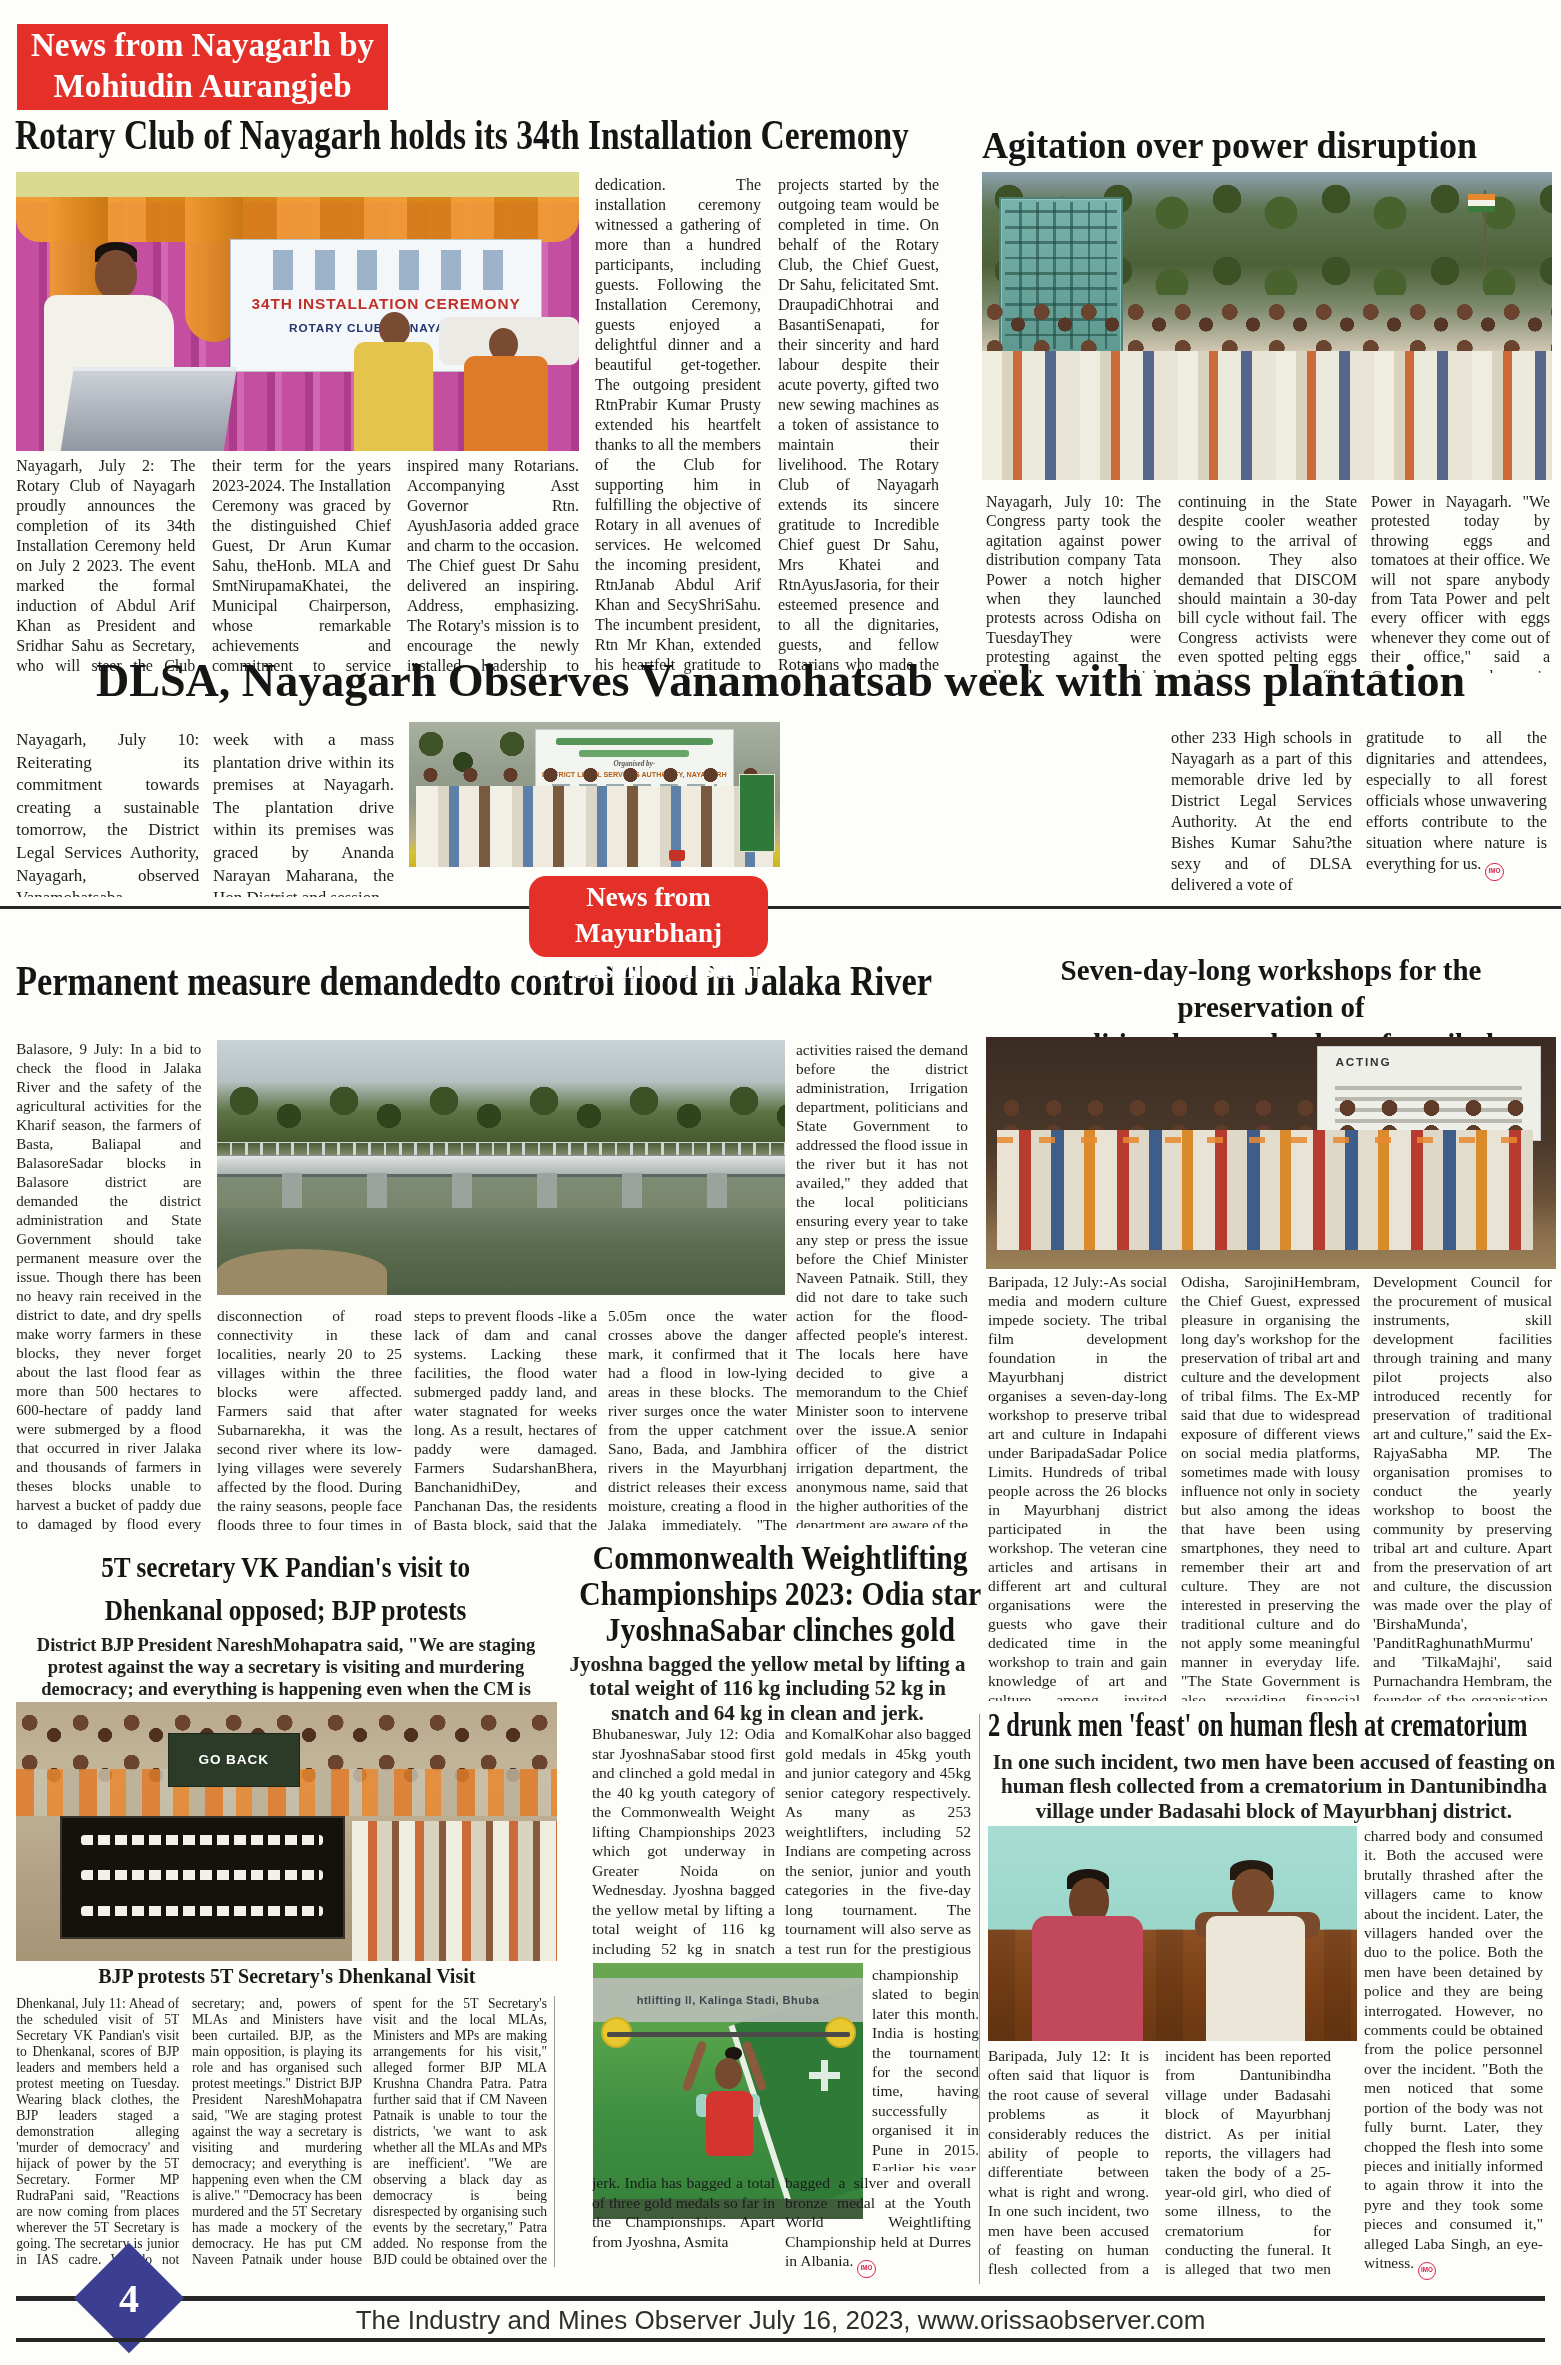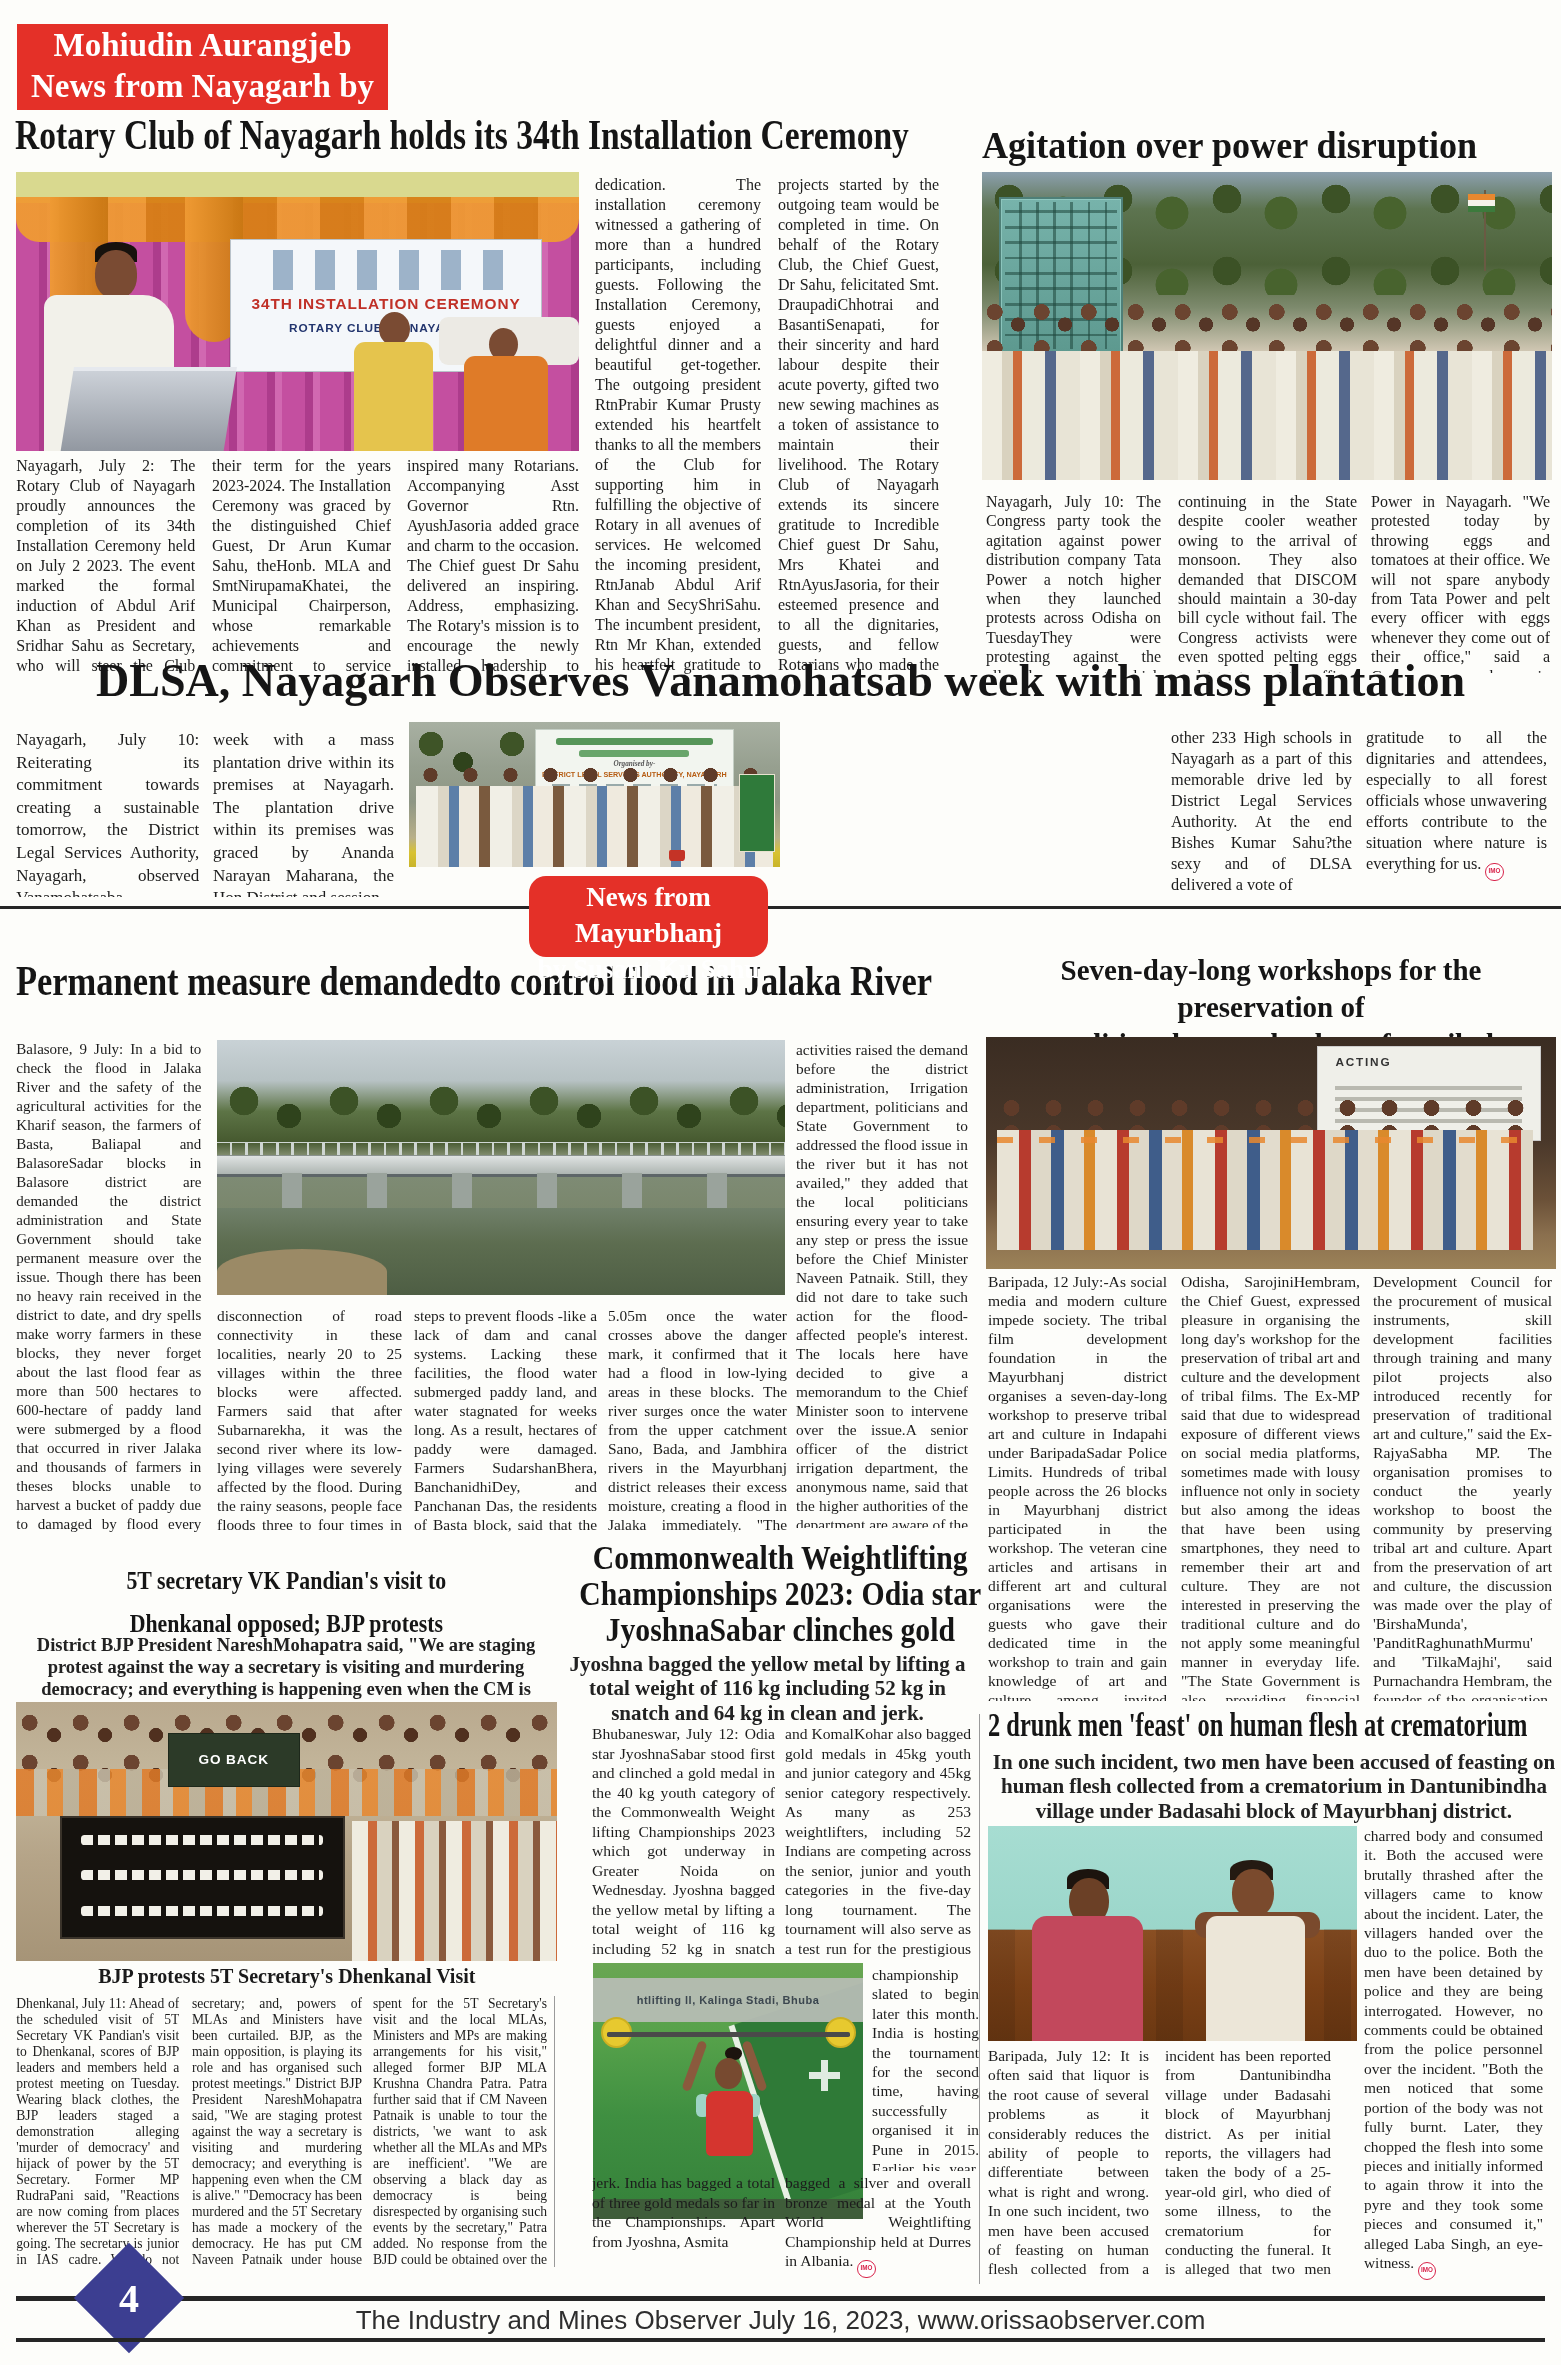--- a/index.html
+++ b/index.html
@@ -127,22 +127,22 @@
                 transform:rotate(-45deg);color:#fff;font:bold 40px "Liberation Serif",serif;}
   .footer-text{position:absolute;left:0;top:2305px;width:1561px;text-align:center;
                font:26px "Liberation Sans",sans-serif;color:#2e2e2e;}
 </style>
 </head>
 <body>
 
 <div id="page">
 
   <div class="tag" style="left:17px;top:23.5px;width:371px;height:85px;font-size:33px;line-height:41px;padding-top:1.8px;">
+    <div>News from Nayagarh by</div>
     <div>Mohiudin Aurangjeb</div>
-    <div>News from Nayagarh by</div>
   </div>
 
   <div class="hl" style="left:14.5px;top:110px;font-size:43px;">
     <span class="hscale" style="transform:scaleX(0.78);">Rotary Club of Nayagarh holds its 34th Installation Ceremony</span>
   </div>
 
   <div class="hl" style="left:982px;top:123px;font-size:38px;">
     <span class="hscale" style="transform:scaleX(0.95);">Agitation over power disruption</span>
   </div>
 
@@ -257,21 +257,21 @@
     </div>
     <div class="w-heads"></div>
     <div class="w-torsos"></div>
     <div class="w-garland"></div>
   </div>
 
   <div class="bt" style="left:988px;top:1272px;width:179px;height:429px;font-size:15.6px;line-height:19px;"><span>Baripada, 12 July:-As social media and modern culture impede society. The tribal film development foundation in the Mayurbhanj district organises a seven-day-long workshop to preserve tribal art and culture in Indapahi under BaripadaSadar Police Limits. Hundreds of tribal people across the 26 blocks in Mayurbhanj district participated in the workshop. The veteran cine articles and artisans in different art and cultural organisations were the guests who gave their dedicated time in the workshop to train and gain knowledge of art and culture among invited people. Ex-RajyaSabha MP and Advisor of SC&amp;ST Development, Government of</span></div>
   <div class="bt" style="left:1181px;top:1272px;width:179px;height:429px;font-size:15.6px;line-height:19px;"><span>Odisha, SarojiniHembram, the Chief Guest, expressed pleasure in organising the long day's workshop for the preservation of tribal art and culture and the development of tribal films. The Ex-MP said that due to widespread exposure of different views on social media platforms, sometimes made with lousy influence not only in society but also among the ideas that have been using smartphones, they need to remember their art and culture. They are not interested in preserving the traditional culture and do not apply some meaningful manner in everyday life. "The State Government is also providing financial assistance through the Special</span></div>
   <div class="bt" style="left:1373px;top:1272px;width:179px;height:429px;font-size:15.6px;line-height:19px;"><span>Development Council for the procurement of musical instruments, skill development facilities through training and many pilot projects also introduced recently for preservation of traditional art and culture," said the Ex-RajyaSabha MP. The organisation promises to conduct the yearly workshop to boost the community by preserving tribal art and culture. Apart from the preservation of art and culture, the discussion was made over the play of 'BirshaMunda', 'PanditRaghunathMurmu' and 'TilkaMajhi', said Purnachandra Hembram, the founder of the organisation. The certificates were given to persons who participated in the workshop.</span> </div>
 
-  <div class="hcenter" style="left:14.5px;top:1545px;width:543px;font-size:26px;line-height:43px;margin-top:14px;">
+  <div class="hcenter" style="left:14.5px;top:1545px;width:543px;font-size:30px;line-height:43px;">
     <div class="hscale" style="transform:scaleX(0.84);">
       <div>5T secretary VK Pandian's visit to</div>
       <div>Dhenkanal opposed; BJP protests</div>
     </div>
   </div>
   <div class="subhead" style="left:14.5px;top:1634px;width:543px;font-size:18.5px;line-height:22px;">
     <span>District BJP President NareshMohapatra said, "We are staging protest against the way a secretary is visiting and murdering democracy; and everything is happening even when the CM is alive."</span>
   </div>
 
   <div class="ph" style="left:16.3px;top:1702px;width:541px;height:259px;">

